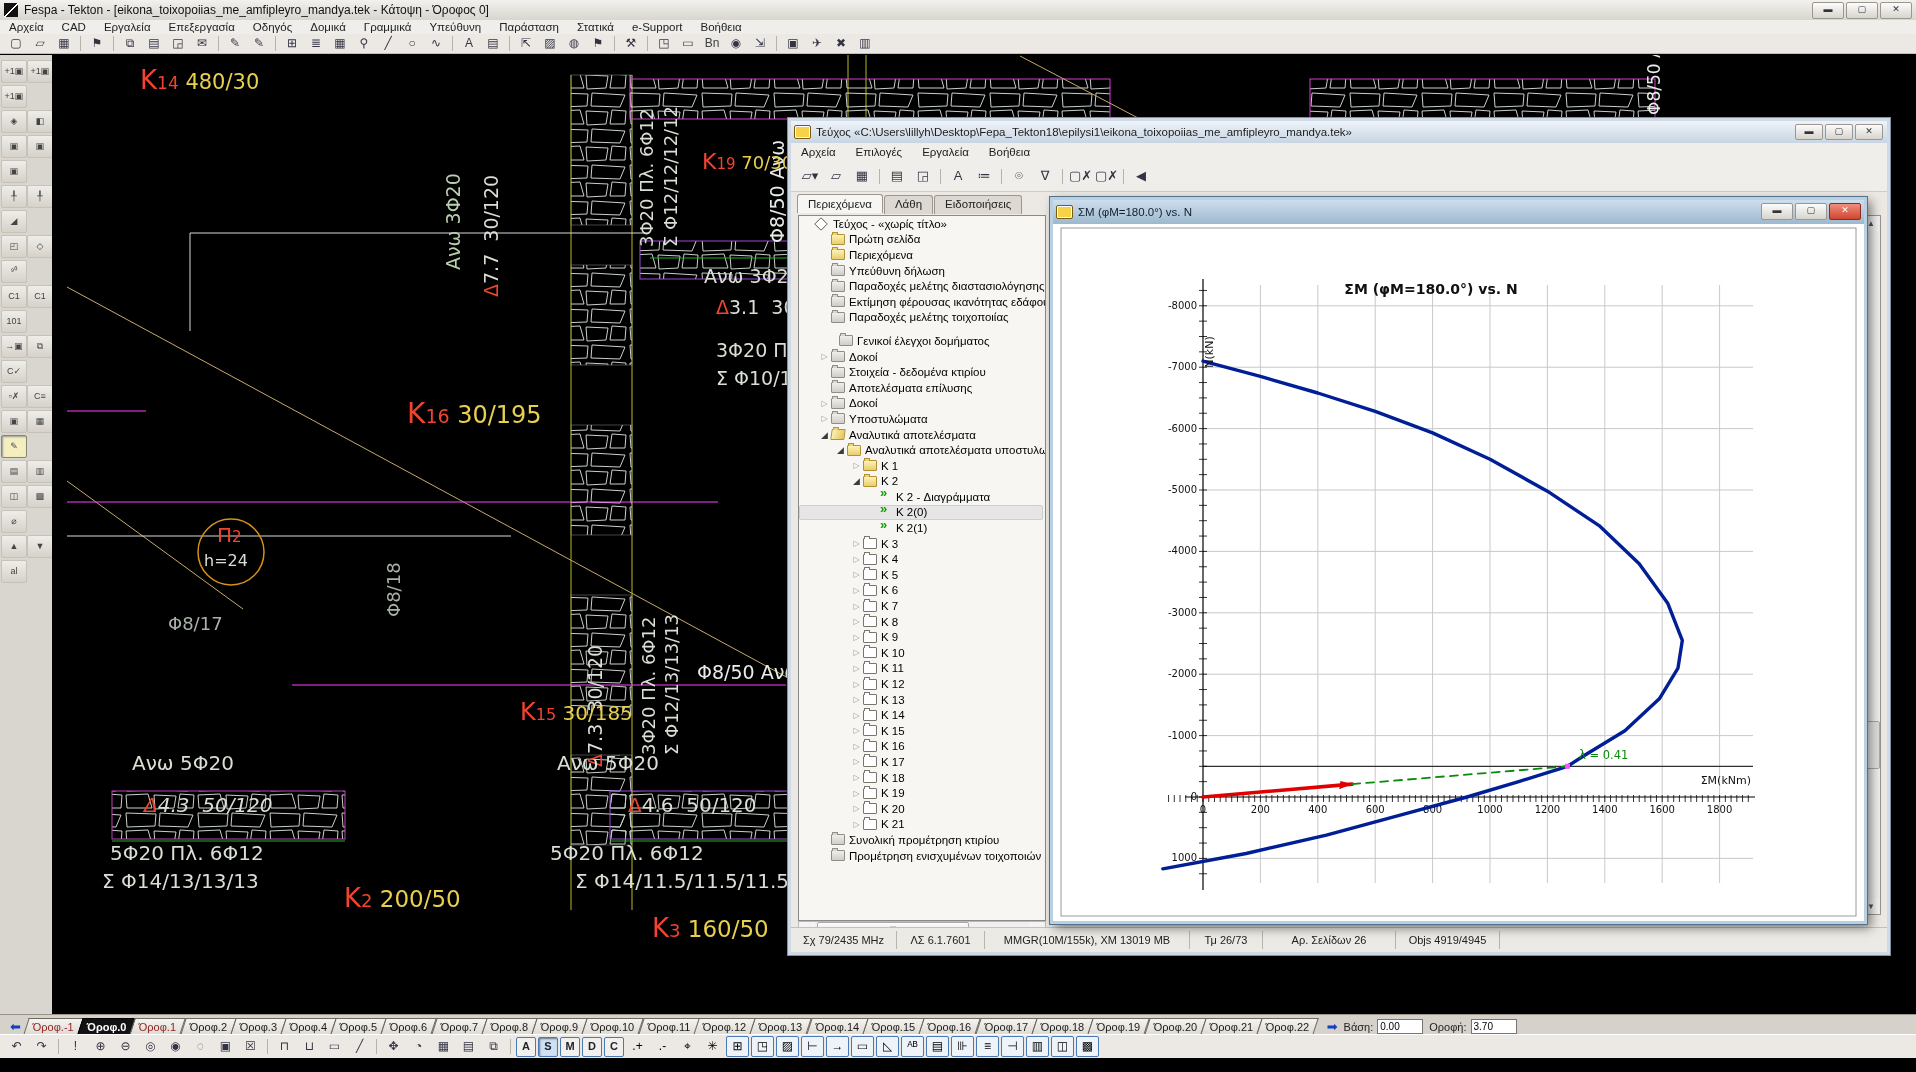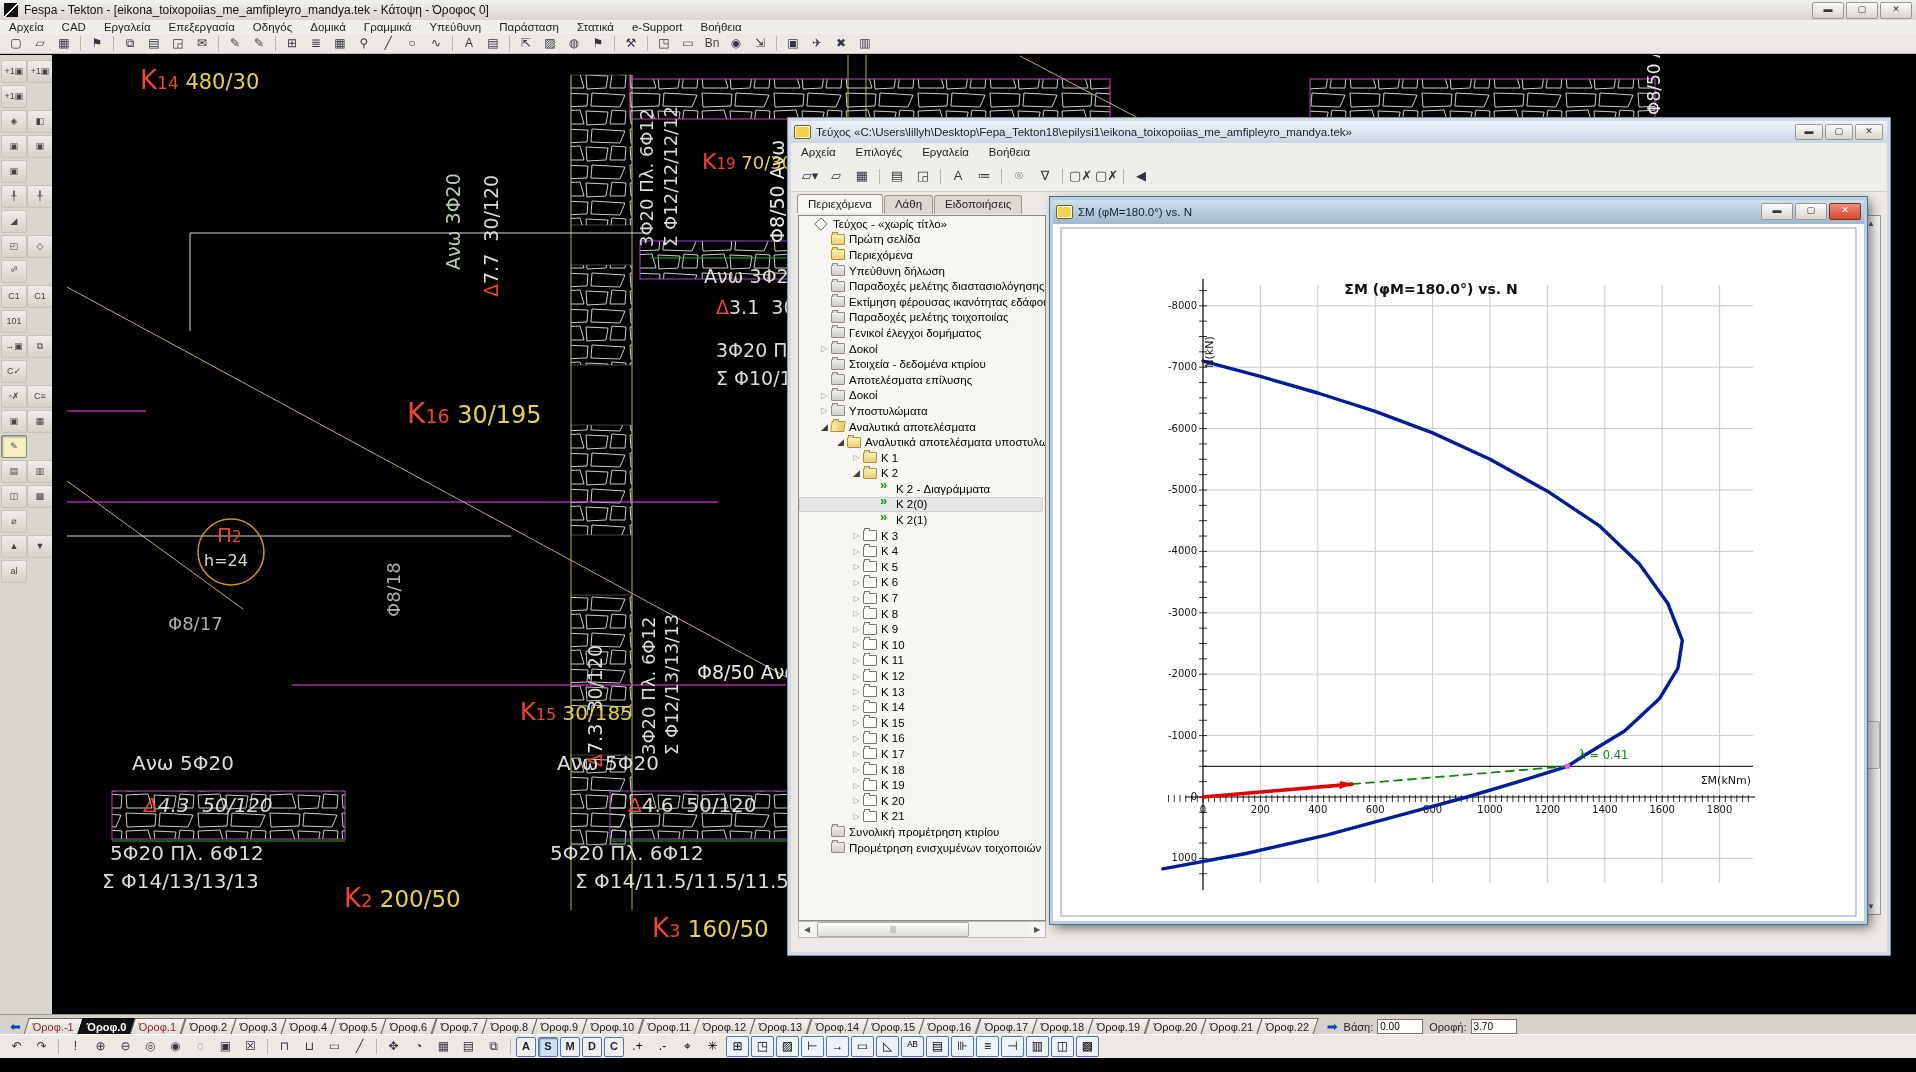--- a/index.html
+++ b/index.html
@@ -382,21 +382,21 @@
         <div class="trow" style="padding-left: 20px;">
           <span class="exp"></span>
           <span class="ico fg"></span>
           <span>Εκτίμηση φέρουσας ικανότητας εδάφους</span>
         </div>
         <div class="trow" style="padding-left: 20px;">
           <span class="exp"></span>
           <span class="ico fg"></span>
           <span>Παραδοχές μελέτης τοιχοποιίας</span>
         </div>
-        <div class="trow" style="padding-left: 20px;">
+        <div class="trow" style="padding-left: 28px; margin-top: 8px;">
           <span class="exp"></span>
           <span class="ico fg"></span>
           <span>Γενικοί έλεγχοι δομήματος</span>
         </div>
         <div class="trow" style="padding-left: 20px;">
           <span class="exp">▷</span>
           <span class="ico fg"></span>
           <span>Δοκοί</span>
         </div>
         <div class="trow" style="padding-left: 20px;">
@@ -565,20 +565,29 @@
       <div class="hthumb">|||</div>
       <div class="arr" style="margin-left:auto;">▶</div>
     </div>
     <div id="previewpane">
       <div class="vscroll">
         <div class="arr">▲</div>
         <div class="vthumb"></div>
         <div class="arr" style="position:absolute;bottom:0;">▼</div>
       </div>
     </div>
+    <div class="wstatus" id="teyxosstatus">
+        <div class="sseg" style="width: 106px;">Σχ 79/2435 MHz</div>
+        <div class="sseg" style="width: 88px;">ΛΣ 6.1.7601</div>
+        <div class="sseg" style="width: 205px;">MMGR(10M/155k), XM 13019 MB</div>
+        <div class="sseg" style="width: 73px;">Τμ 26/73</div>
+        <div class="sseg" style="width: 133px;">Αρ. Σελίδων 26</div>
+        <div class="sseg" style="width: 104px;">Objs 4919/4945</div>
+        <div class="sseg" style="flex: 1 1 0%; border-right: none;"></div>
+      </div>
   </div>
 
   <div class="fwin" id="chartwin">
     <div class="ttl">
       <div class="bookicon"></div>
       <span>ΣΜ (φΜ=180.0°) vs. N</span>
       <div class="winbtns">
         <div class="winbtn">▬</div>
         <div class="winbtn">▢</div>
         <div class="winbtn red">✕</div>

